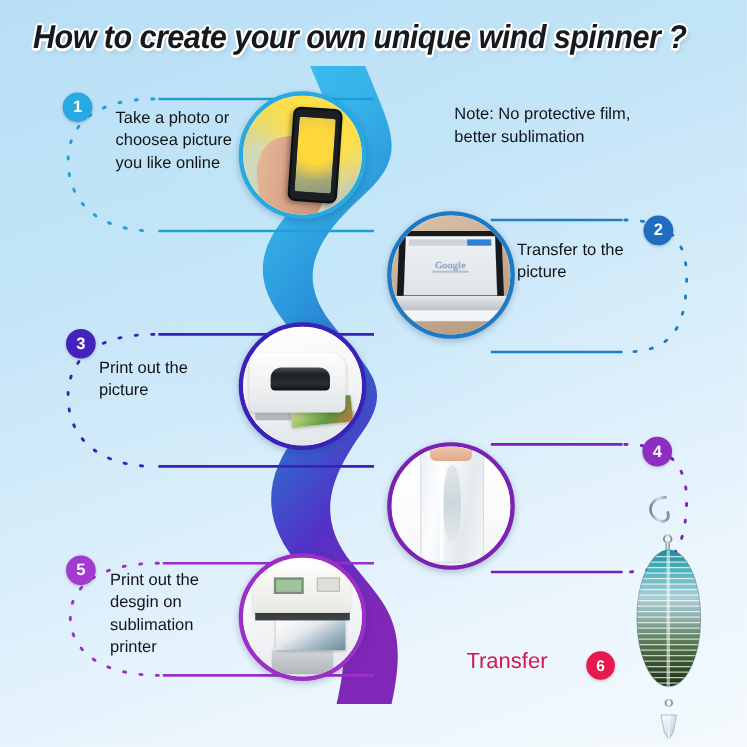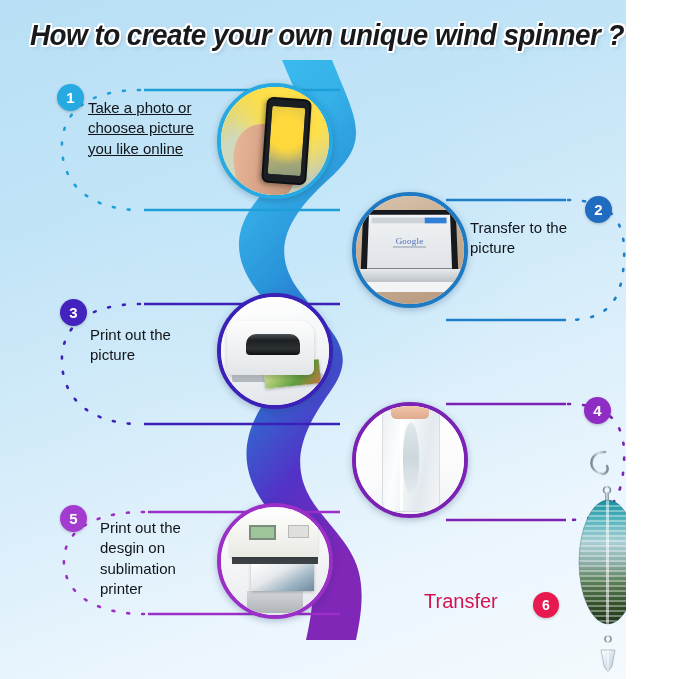--- a/index.html
+++ b/index.html
@@ -1,21 +1,21 @@
 <!DOCTYPE html>
 <html><head>
 <meta charset="utf-8">
 <style>
   html,body{margin:0;padding:0;}
   body{
     width:679px;height:679px;overflow:hidden;
     font-family:"Liberation Sans","DejaVu Sans",sans-serif;
   }
   #poster{
-    position:relative;width:626px;height:679px;overflow:hidden;
+    position:relative;width:679px;height:679px;overflow:hidden;
     background:linear-gradient(160deg,#b8dff5 0%,#c2e4f7 28%,#d7edfa 55%,#eaf5fd 78%,#f4fafd 100%);
   }
   
   .title{
     position:absolute;left:30px;top:18px;width:640px;
     font-size:30px;font-weight:bold;font-style:italic;
     font-family:"Liberation Sans Narrow","Liberation Sans",sans-serif;
     letter-spacing:-0.6px;
     color:#17191c;
     transform:scaleX(.93);transform-origin:left top;
@@ -165,21 +165,21 @@
   .b6{
     left:533px;top:592px;width:26px;height:26px;background:#e8194f;
     font-size:14px;
   }
   .b6::after{display:none;}
   
   .steptext{
     position:absolute;color:#111418;font-size:15px;line-height:1.35;
     white-space:pre-line;
   }
-  .t1{left:88px;top:98px;width:140px;text-decoration:underline;}
+  .t1{left:105px;top:98px;width:140px;}
   .t2{left:470px;top:218px;width:150px;}
   .t3{left:90px;top:325px;width:130px;}
   .t4{left:468px;top:430px;width:150px;}
   .t5{left:100px;top:518px;width:130px;}
   .note{
     position:absolute;left:413px;top:94px;width:230px;
     color:#111418;font-size:15px;line-height:1.38;white-space:pre-line;
   }
   .finished{
     position:absolute;left:424px;top:590px;
@@ -250,20 +250,22 @@
   <div class="photo ph1">
     <div class="inner">
       <div class="bg"></div>
         <div class="hand"></div>
       <div class="phone">
           <div class="screen"></div>
         </div>
     </div>
   </div>
 
+  <div class="note">Note: No protective film,
+better sublimation</div>
 
   <svg class="bracket" style="left:446px;top:196px;width:188px;height:130px;" aria-hidden="true">
     <path d="M 0 4 H 120" stroke="#1e7ec6" stroke-width="2.4" fill="none"></path>
     <path d="M 0 124 H 120" stroke="#1e7ec6" stroke-width="2.4" fill="none"></path>
     <path d="M 122 4 C 168 4, 180 28, 178 64 C 176 100, 166 124, 122 124" stroke="#1e7ec6" stroke-width="2.6" fill="none" stroke-dasharray="2 13" stroke-linecap="round"></path>
   </svg>
   <div class="badge b2">
     <span>2</span>
   </div>
   <div class="steptext t2">Transfer to the

